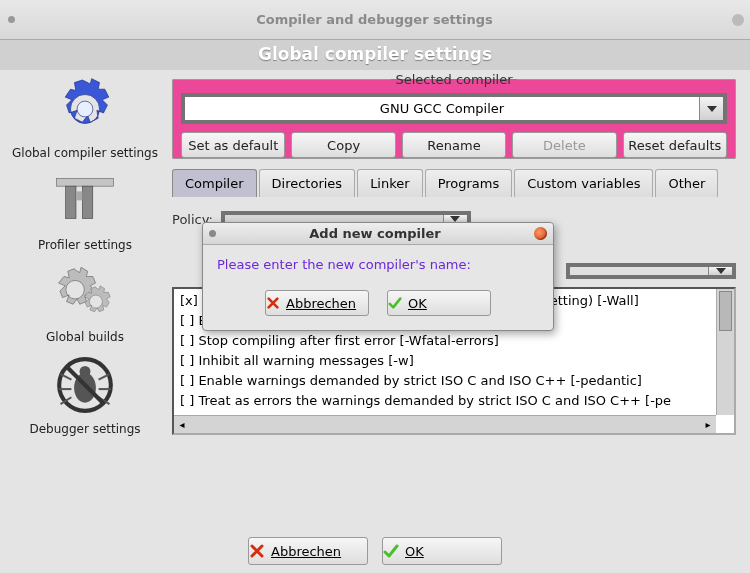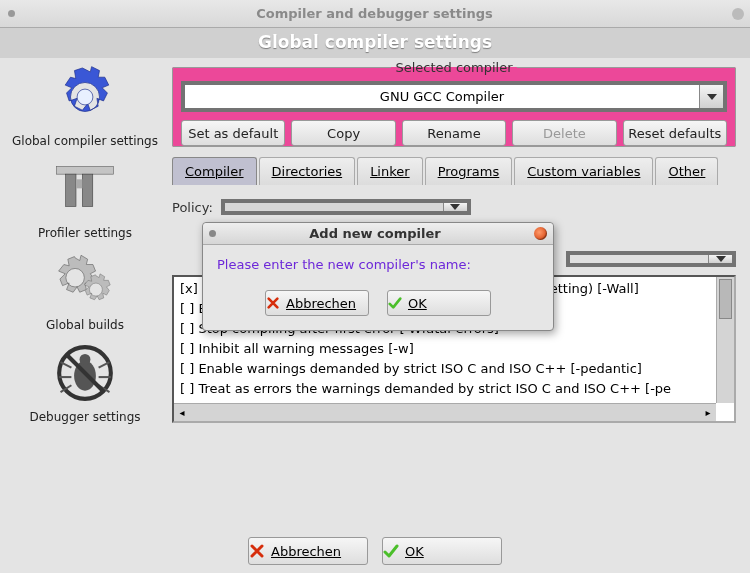--- a/index.html
+++ b/index.html
@@ -1,18 +1,18 @@
 <!DOCTYPE html>
 <html><head>
 <meta charset="utf-8">
 <style>
 * { box-sizing: border-box; margin: 0; padding: 0; font-family: "DejaVu Sans", Arial, sans-serif; font-size: 13px; }
 body { background: #e4e4e4; width: 750px; height: 573px; overflow: hidden; position: relative; }
 
-.titlebar { height: 28px; background: linear-gradient(#e8e8e8, #d8d8d8); border-bottom: 1px solid #aaa; display: flex; align-items: center; padding: 0 6px; }
+.titlebar { height: 40px; background: linear-gradient(#e8e8e8, #d8d8d8); border-bottom: 1px solid #aaa; display: flex; align-items: center; padding: 0 6px; }
 .titlebar .dot { width: 7px; height: 7px; background: #999; border-radius: 50%; margin: 0 2px; }
 .titlebar .title { flex: 1; text-align: center; color: #8a8a8a; font-weight: bold; font-size: 13px; }
 .titlebar .close { width: 12px; height: 12px; background: #bbb; border-radius: 50%; }
 
 .subtitle { text-align: center; color: #fff; font-weight: bold; font-size: 17px; text-shadow: 0 1px 1px rgba(0,0,0,.4); padding: 4px 0 6px; background: #d0d0d0; }
 
 .main { display: flex; height: 482px; }
 
 .sidebar { width: 170px; padding: 4px 4px 0; overflow: hidden; }
 .side-item { text-align: center; margin-bottom: 6px; cursor: pointer; }
@@ -25,21 +25,21 @@
 fieldset.selected-compiler legend { color: #333; font-size: 13px; padding: 0 4px; }
 
 .combo { display: flex; background: #fff; border: 4px solid #737373; width: 100%; }
 .combo .txt { flex: 1; padding: 4px 6px; }
 .combo .btn-drop { width: 24px; background: linear-gradient(#f4f4f4,#d0d0d0); border-left: 1px solid #888; display: flex; align-items: center; justify-content: center; }
 
 .btn-row { display: flex; gap: 6px; margin-top: 8px; }
 .btn { flex: 1; height: 26px; background: linear-gradient(#f6f6f6,#dedede); border: 1px solid #999; border-radius: 3px; display: flex; align-items: center; justify-content: center; cursor: pointer; font-size: 13px; color: #222; }
 .btn.disabled { color: #999; }
 
-.tabs { display: flex; margin-top: 10px; gap: 0; text-decoration: underline; }
+.tabs { display: flex; margin-top: 10px; gap: 0; }
 .tab { padding: 6px 12px; background: linear-gradient(#eeeeee,#dcdcdc); border: 1px solid #aaa; border-bottom: none; border-radius: 3px 3px 0 0; margin-right: 2px; cursor: pointer; font-size: 13px; }
 .tab.active { background: #c0c0d0; border-color: #888; }
 
 .policy-row { display: flex; align-items: center; gap: 8px; margin-top: 14px; }
 .policy-row .lbl { color: #333; }
 .policy-row .combo { flex: 0 0 250px; background: #d8d8d8; }
 .policy-row .combo .txt { background: #d8d8d8; }
 
 .right-combo { margin-top: 36px; display: flex; justify-content: flex-end; }
 .right-combo .combo { width: 170px; background: #e0e0e0; }

